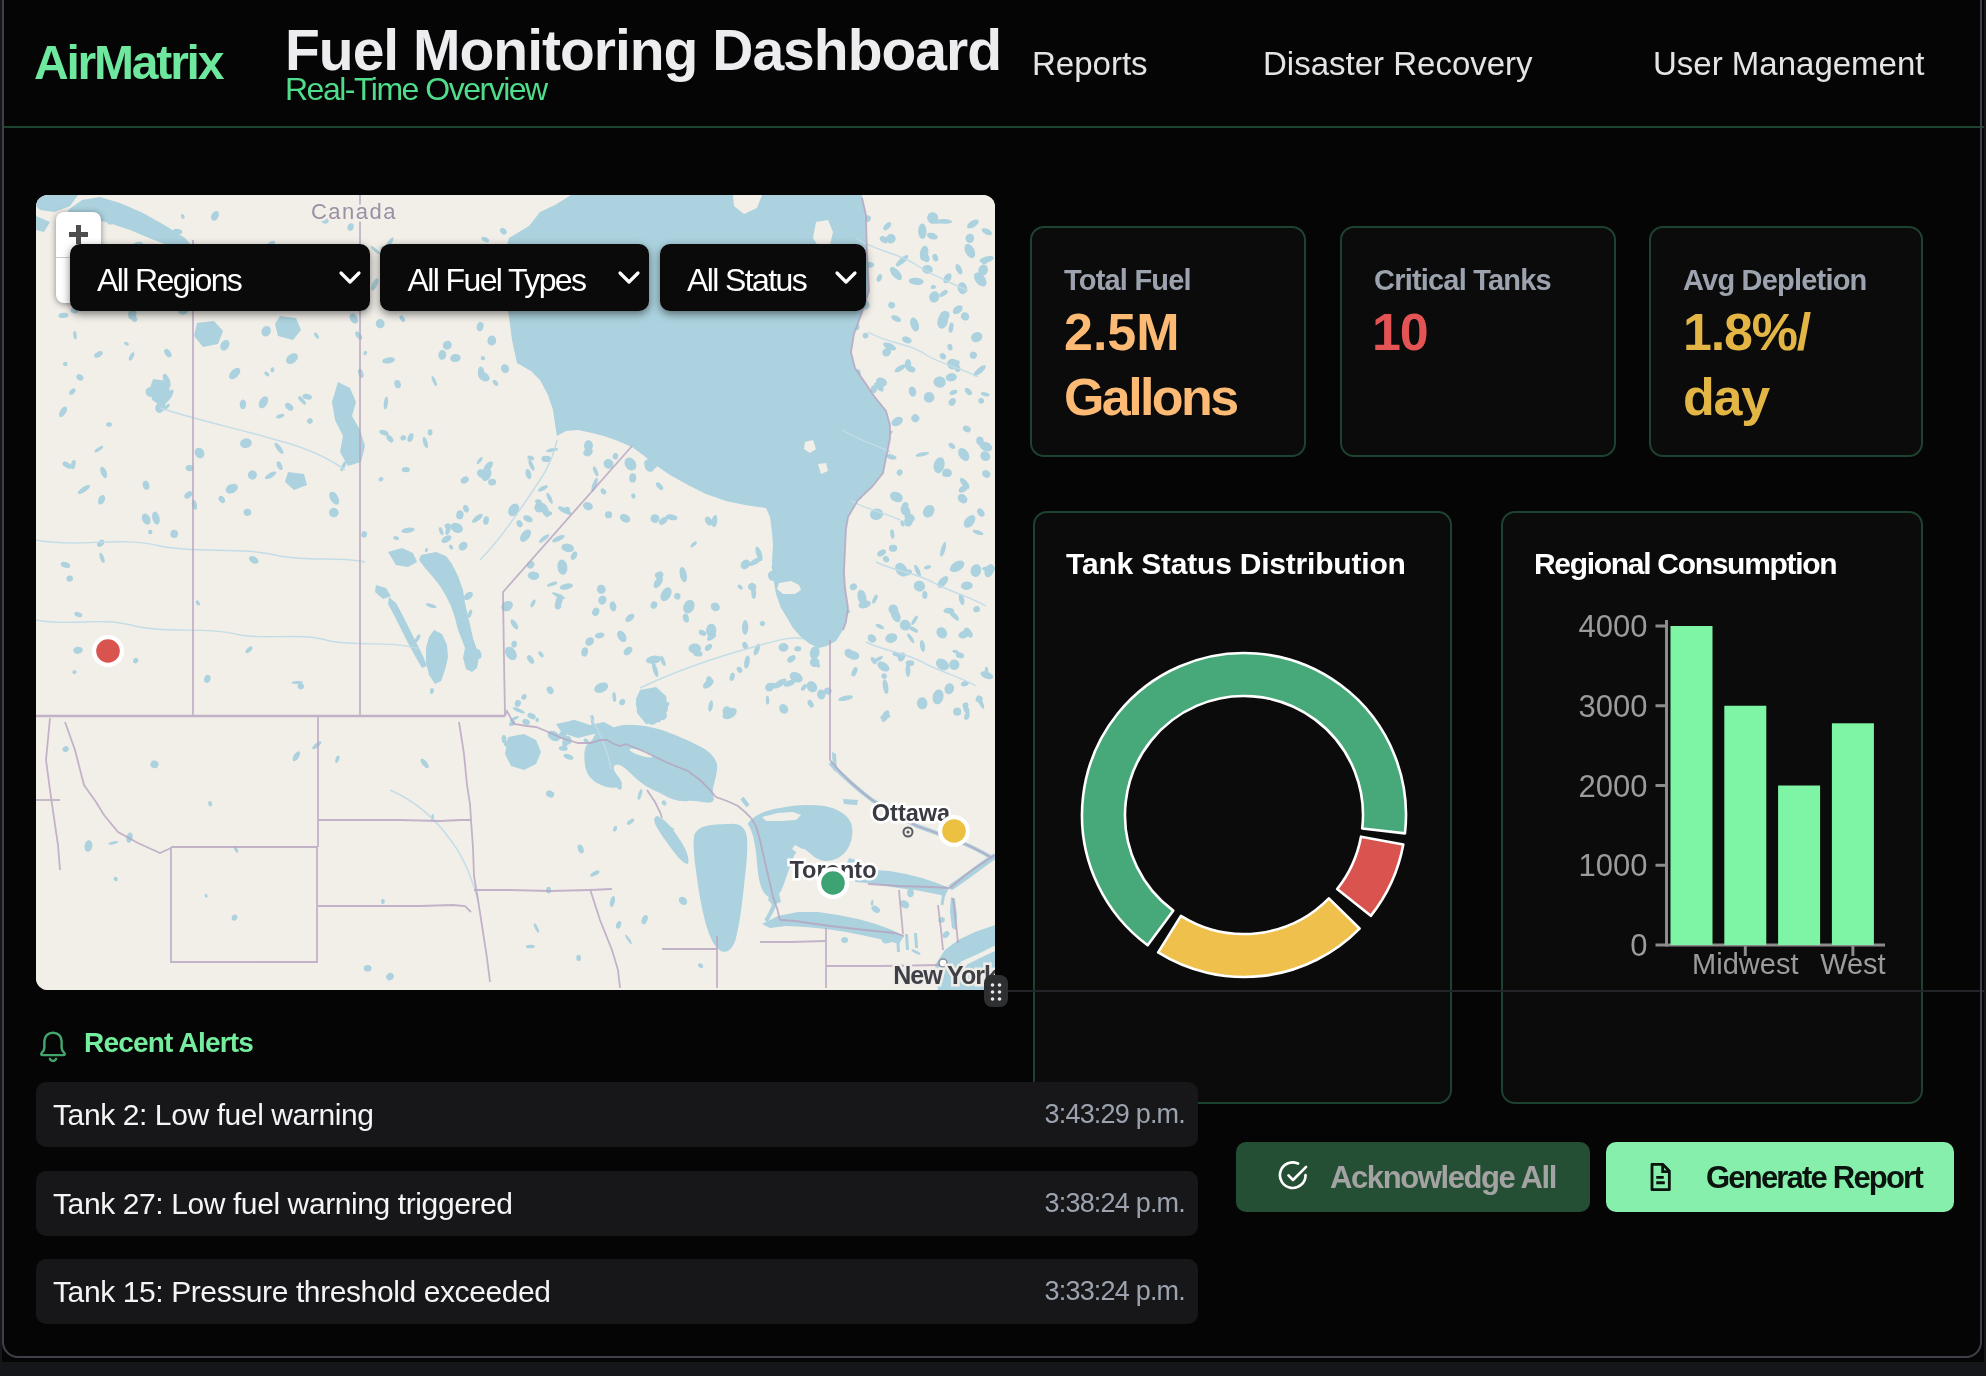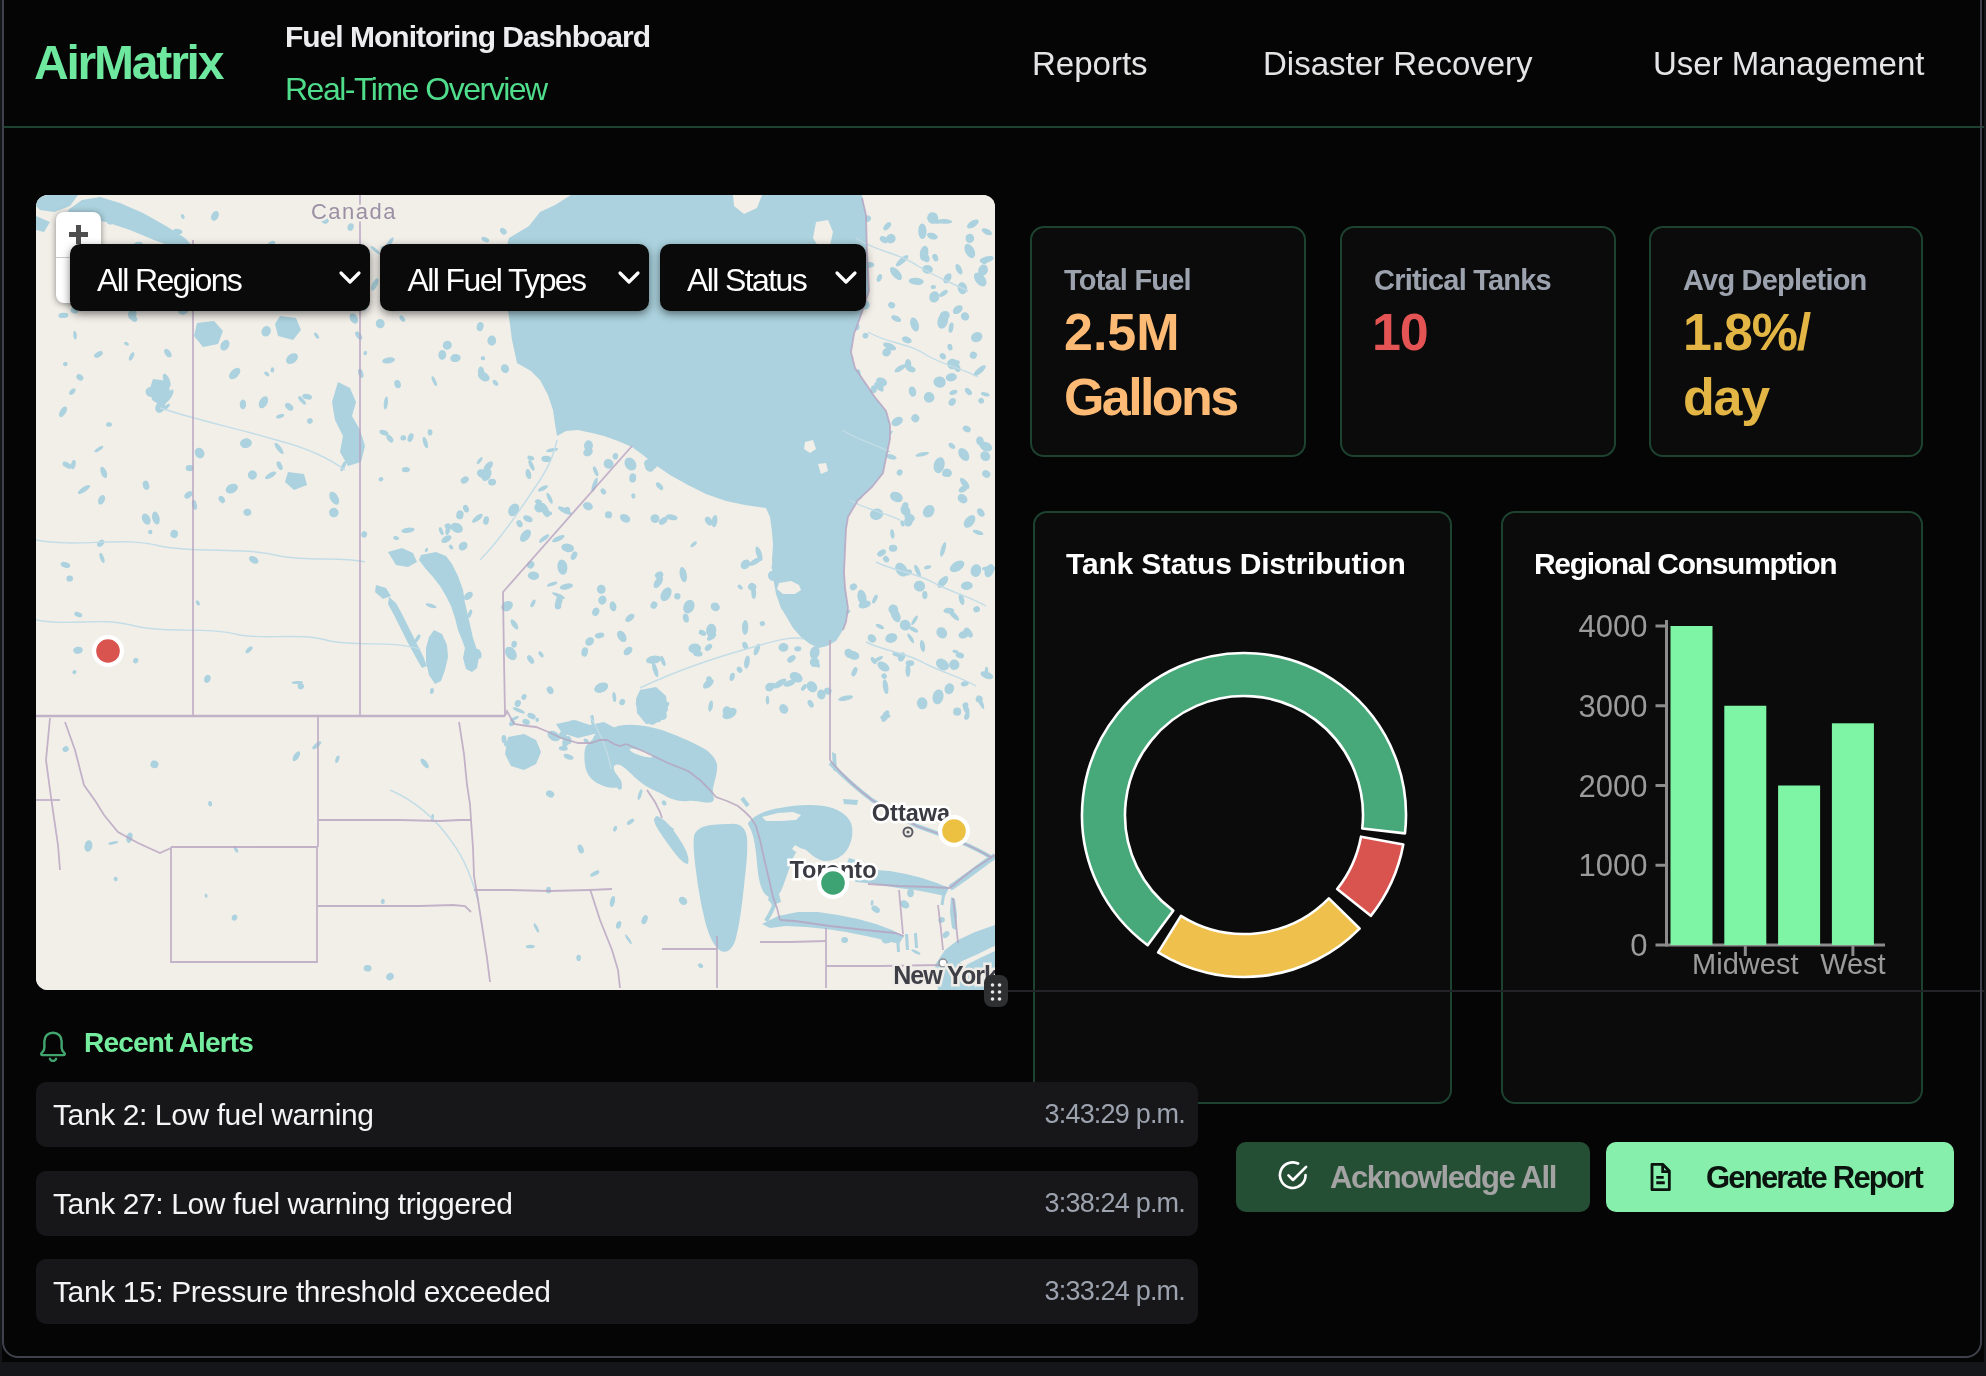--- a/index.html
+++ b/index.html
@@ -5,21 +5,21 @@
   * { margin:0; padding:0; box-sizing:border-box; }
   html,body { width:1986px; height:1376px; background:#050505; font-family:"Liberation Sans", sans-serif; overflow:hidden; position:relative; -webkit-font-smoothing:antialiased; }
   
   #bottomstrip { position:absolute; left:0; top:1362px; width:1986px; height:14px; background:#15161a; z-index:91; }
   #sideL { position:absolute; left:0; top:0; width:2px; height:1376px; background:#15161a; z-index:92; }
   #sideR { position:absolute; left:1984px; top:0; width:2px; height:1376px; background:#15161a; z-index:92; }
   #frame { position:absolute; left:2px; top:-22px; width:1980px; height:1380px; border:2px solid #3f414a; border-radius:16px; z-index:93; pointer-events:none; }
   
   #hsep { position:absolute; left:2px; top:126px; width:1982px; height:2px; background:#1d4230; }
   .logo { position:absolute; left:34px; top:39px; font-size:48px; font-weight:bold; color:#6ee89e; letter-spacing:-2.2px; line-height:1; }
-  .htitle { position:absolute; left:285px; top:22px; font-size:30px; font-weight:bold; color:#ededf0; letter-spacing:-1px; line-height:1; }
+  .htitle { position:absolute; left:285px; top:22px; font-size:57px; font-weight:bold; color:#ededf0; letter-spacing:-1px; line-height:1; }
   .hsub { position:absolute; left:285px; top:73px; font-size:32px; color:#4fdd8b; letter-spacing:-1.5px; line-height:1; }
   .nav { position:absolute; top:47px; font-size:33px; color:#e4e4e7; line-height:1; }
   
   #map { position:absolute; left:36px; top:195px; width:959px; height:795px; border-radius:12px; overflow:hidden; background:#f2efe9; }
   #mapsvg { position:absolute; left:0; top:0; }
   .zoomctl { position:absolute; left:20px; top:17px; width:45px; height:91px; background:#fff; border-radius:8px; box-shadow:0 1px 6px rgba(0,0,0,.45); }
   .zoomctl .sep { position:absolute; left:0; top:45px; width:100%; height:1px; background:#ccc; }
   .filters { position:absolute; left:34px; top:49px; white-space:nowrap; }
   .dd { display:inline-block; vertical-align:top; height:67px; background:#0a0a0a; border-radius:10px; color:#fff; font-size:32px; letter-spacing:-1.6px; line-height:73px; position:relative; box-shadow:0 3px 8px rgba(0,0,0,.5); margin-right:6px; }
   .dd .txt { padding-left:27px; }

